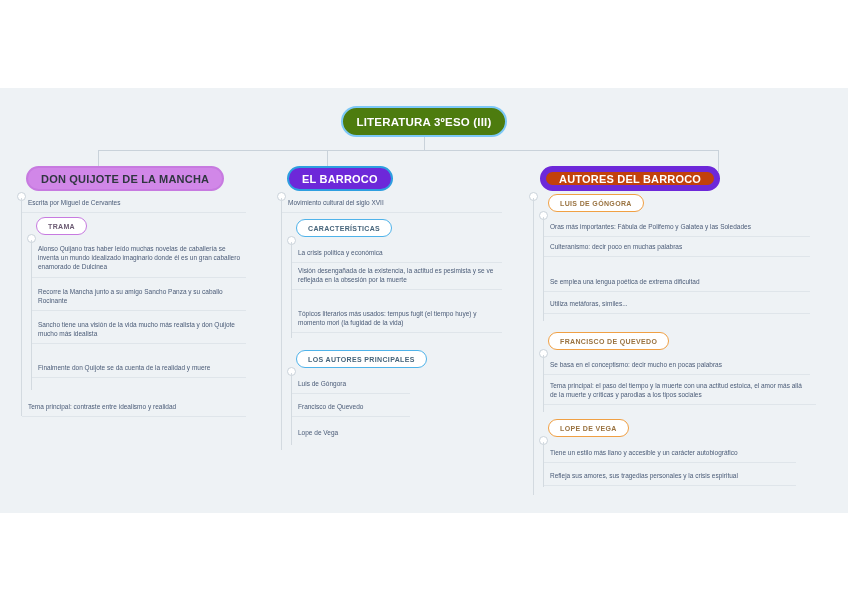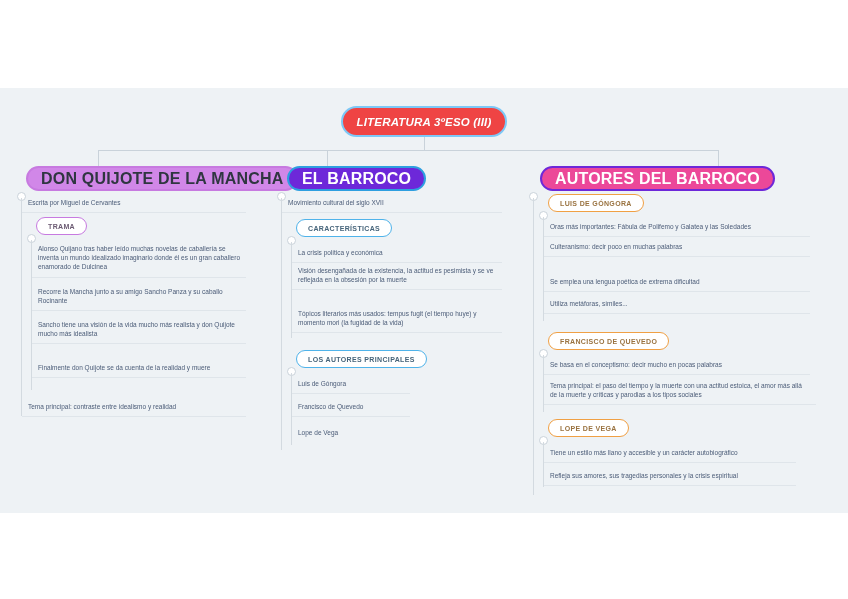--- a/index.html
+++ b/index.html
@@ -10,36 +10,35 @@
   }
   .canvas{
     position:absolute;left:0;top:88px;width:848px;height:425px;
     background:#eef2f5;
   }
   .stage{position:absolute;left:0;top:0;width:848px;height:599px;}
 
   
   .root{
     position:absolute;left:341px;top:106px;width:166px;height:31px;
-    background:#ef4444;border:2px solid #7cc8f7;border-radius:16px;
+    background:#4d7c0f;border:2px solid #7cc8f7;border-radius:16px;
     box-sizing:border-box;
     color:#ffffff;font-size:11.5px;font-weight:700;letter-spacing:.2px;
     display:flex;align-items:center;justify-content:center;
     text-shadow:0 0 1px rgba(0,0,0,.12);
-    font-style:italic;
   }
   .branch-head{
     position:absolute;height:25px;border-radius:13px;box-sizing:border-box;
     display:flex;align-items:center;justify-content:center;
-    color:#2f3640;font-size:16px;font-weight:700;letter-spacing:.2px;
+    color:#2f3640;font-size:11px;font-weight:700;letter-spacing:.2px;
     white-space:nowrap;padding:0 13px;
   }
   .head-purple{background:#d187e8;border:2px solid #c77ae0;}
   .head-blue{background:#6d28d9;border:2px solid #2e9fe0;color:#ffffff;}
-  .head-orange{background:#ec4899;border:2px solid #6d28d9;color:#ffffff;text-align:center;}
+  .head-orange{background:#c2410c;border:6px solid #6d28d9;color:#ffffff;text-align:center;}
 
   .pill{
     position:absolute;height:18px;border-radius:10px;box-sizing:border-box;
     display:flex;align-items:center;justify-content:center;
     background:#ffffff;font-size:7px;font-weight:600;letter-spacing:.35px;
     white-space:nowrap;padding:0 11px;
   }
   .pill-purple{border:1.3px solid #c77ae0;color:#6b5a72;}
   .pill-blue{border:1.3px solid #4fb3ea;color:#46647a;}
   .pill-orange{border:1.3px solid #f0a044;color:#9a7340;}

